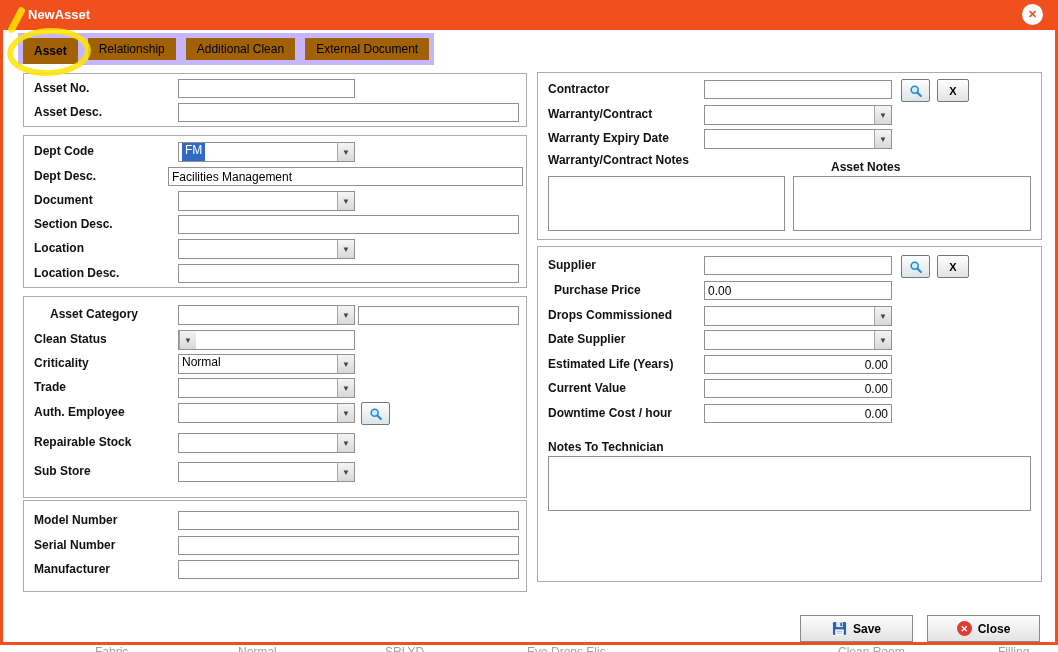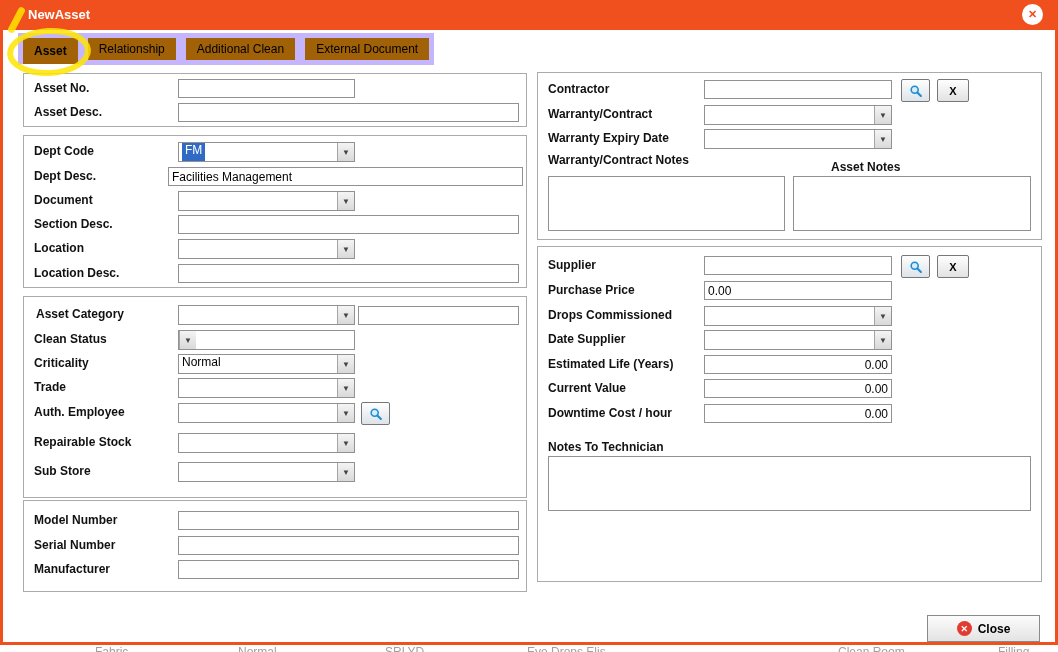--- a/index.html
+++ b/index.html
@@ -76,21 +76,21 @@
     <span class="lbl" style="left:10px;top:105px">Location</span>
     <div class="cmb" style="left:154px;top:103px;width:177px">
       <span class="val"></span>
       <span class="arr">▼</span>
     </div>
     <span class="lbl" style="left:10px;top:130px">Location Desc.</span>
     <input class="txt" style="left: 154px; top: 128px; width: 341px;" value="">
   </div>
 
   <div class="grp" style="left:23px;top:296px;width:502px;height:200px">
-    <span class="lbl" style="left:12px;top:10px">Asset Category</span>
+    <span class="lbl" style="left:26px;top:10px">Asset Category</span>
     <div class="cmb" style="left:154px;top:8px;width:177px">
       <span class="val"></span>
       <span class="arr">▼</span>
     </div>
     <input class="txt" style="left: 334px; top: 9px; width: 161px;" value="">
     <span class="lbl" style="left:10px;top:35px">Clean Status</span>
     <div class="cmb" style="left:154px;top:33px;width:177px">
       <span class="arr">▼</span>
     </div>
     <span class="lbl" style="left:10px;top:59px">Criticality</span>
@@ -164,21 +164,21 @@
   <div class="grp" style="left:537px;top:246px;width:503px;height:334px">
     <span class="lbl" style="left:10px;top:11px">Supplier</span>
     <input class="txt" style="left: 166px; top: 9px; width: 188px;" value="">
     <div class="sbtn" style="left:363px;top:8px">
       <svg width="14" height="14" viewBox="0 0 16 16">
           <circle cx="6.5" cy="6.5" r="4" fill="#d9ecf7" stroke="#1f8dd6" stroke-width="1.8"></circle>
           <line x1="9.6" y1="9.6" x2="13.6" y2="13.6" stroke="#1f8dd6" stroke-width="2.4" stroke-linecap="round"></line>
         </svg>
     </div>
     <div class="xbtn" style="left:399px;top:8px">X</div>
-    <span class="lbl" style="left:10px;top:36px">Purchase Price</span>
+    <span class="lbl" style="left:16px;top:36px">Purchase Price</span>
     <input class="txt" style="left: 166px; top: 34px; width: 188px;" value="0.00">
     <span class="lbl" style="left:10px;top:61px">Drops Commissioned</span>
     <div class="cmb" style="left:166px;top:59px;width:188px">
       <span class="val"></span>
       <span class="arr">▼</span>
     </div>
     <span class="lbl" style="left:10px;top:85px">Date Supplier</span>
     <div class="cmb" style="left:166px;top:83px;width:188px">
       <span class="val"></span>
       <span class="arr">▼</span>
@@ -186,20 +186,31 @@
     <span class="lbl" style="left:10px;top:110px">Estimated Life (Years)</span>
     <input class="txt right" style="left: 166px; top: 108px; width: 188px;" value="0.00">
     <span class="lbl" style="left:10px;top:134px">Current Value</span>
     <input class="txt right" style="left: 166px; top: 132px; width: 188px;" value="0.00">
     <span class="lbl" style="left:10px;top:159px">Downtime Cost / hour</span>
     <input class="txt right" style="left: 166px; top: 157px; width: 188px;" value="0.00">
     <span class="lbl" style="left:10px;top:193px">Notes To Technician</span>
     <textarea class="ta" style="left: 10px; top: 209px; width: 483px; height: 55px;"></textarea>
   </div>
 
+  <div class="btn" style="left:800px;top:615px;width:111px;height:25px">
+    <svg width="15" height="15" viewBox="0 0 16 16">
+      <rect x="1" y="1" width="14" height="14" rx="1.5" fill="#2e62a8"></rect>
+      <rect x="4.5" y="1" width="7" height="5.5" fill="#dce9f7"></rect>
+      <rect x="8.8" y="1.8" width="1.8" height="3.6" fill="#2e62a8"></rect>
+      <rect x="3.5" y="9" width="9" height="6" fill="#fff"></rect>
+      <line x1="5" y1="11" x2="11" y2="11" stroke="#9aaec4" stroke-width="1"></line>
+      <line x1="5" y1="13" x2="11" y2="13" stroke="#9aaec4" stroke-width="1"></line>
+    </svg>
+    <span>Save</span>
+  </div>
   <div class="btn" style="left:927px;top:615px;width:111px;height:25px">
     <span class="close-glyph">✕</span>
     <span>Close</span>
   </div>
 
   <div class="bg-strip">
     <span style="left:95px">Fabric</span>
     <span style="left:238px">Normal</span>
     <span style="left:385px">SRLYD</span>
     <span style="left:527px">Eye Drops Elis</span>

